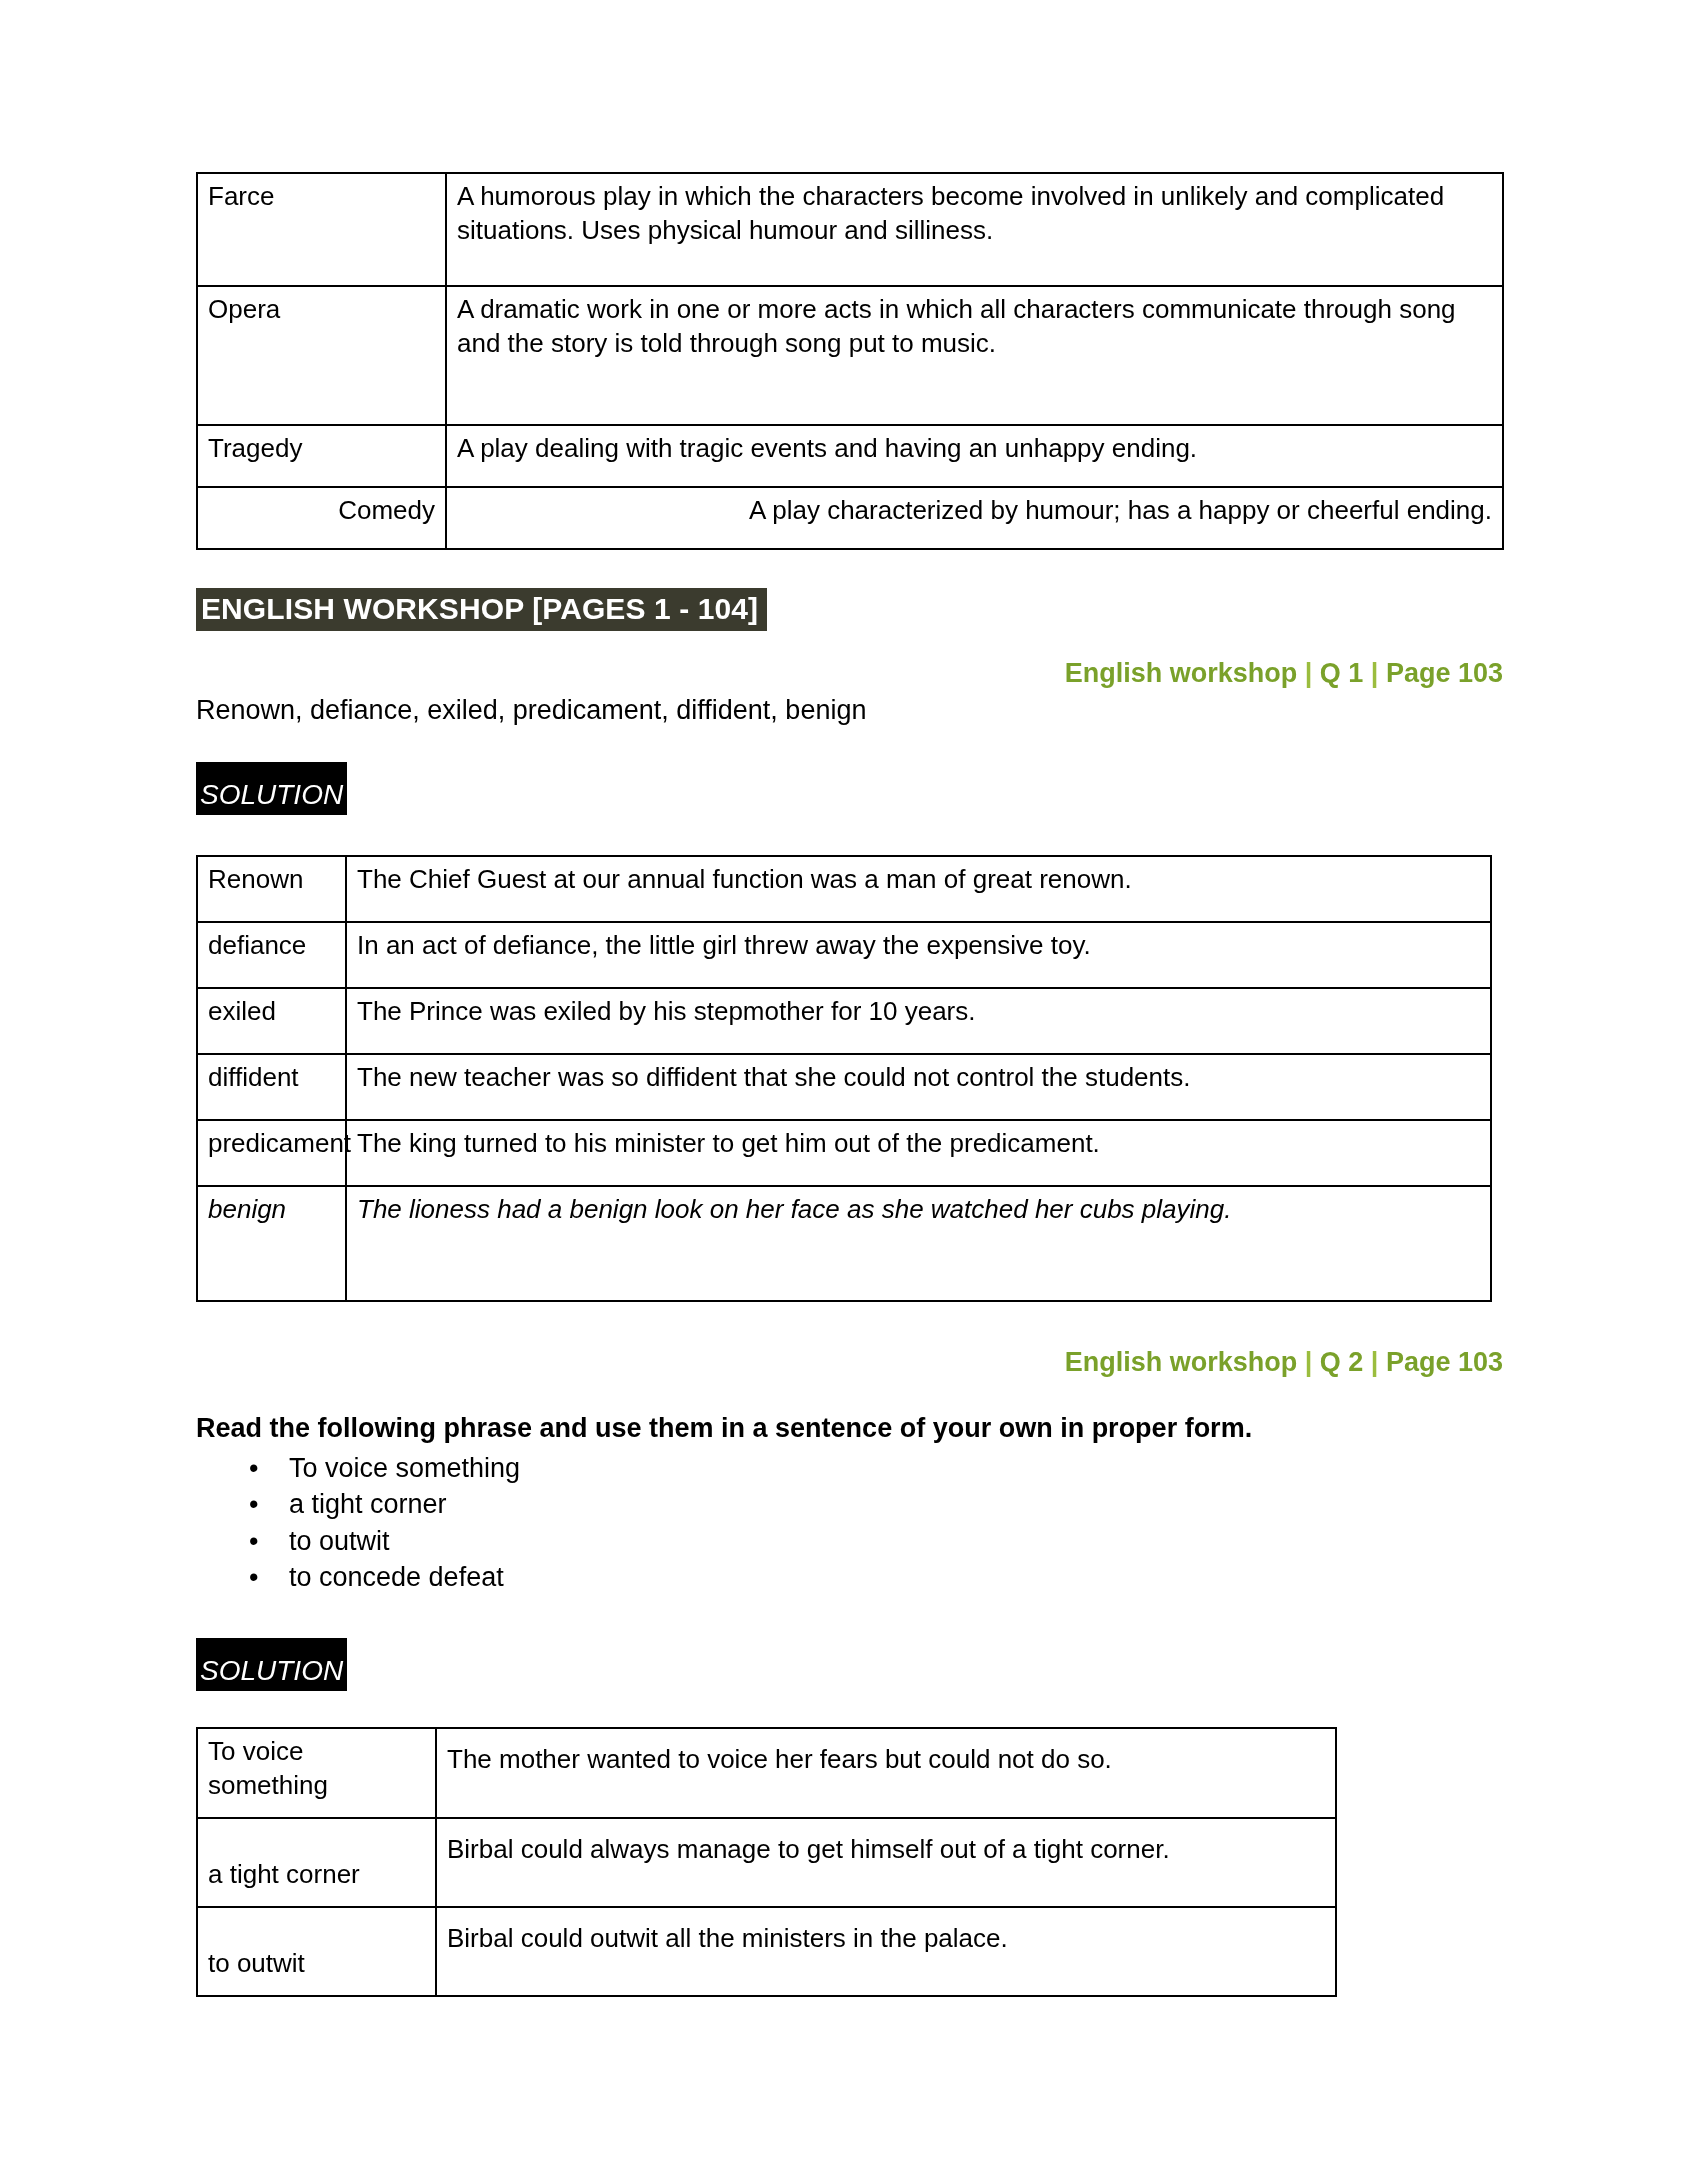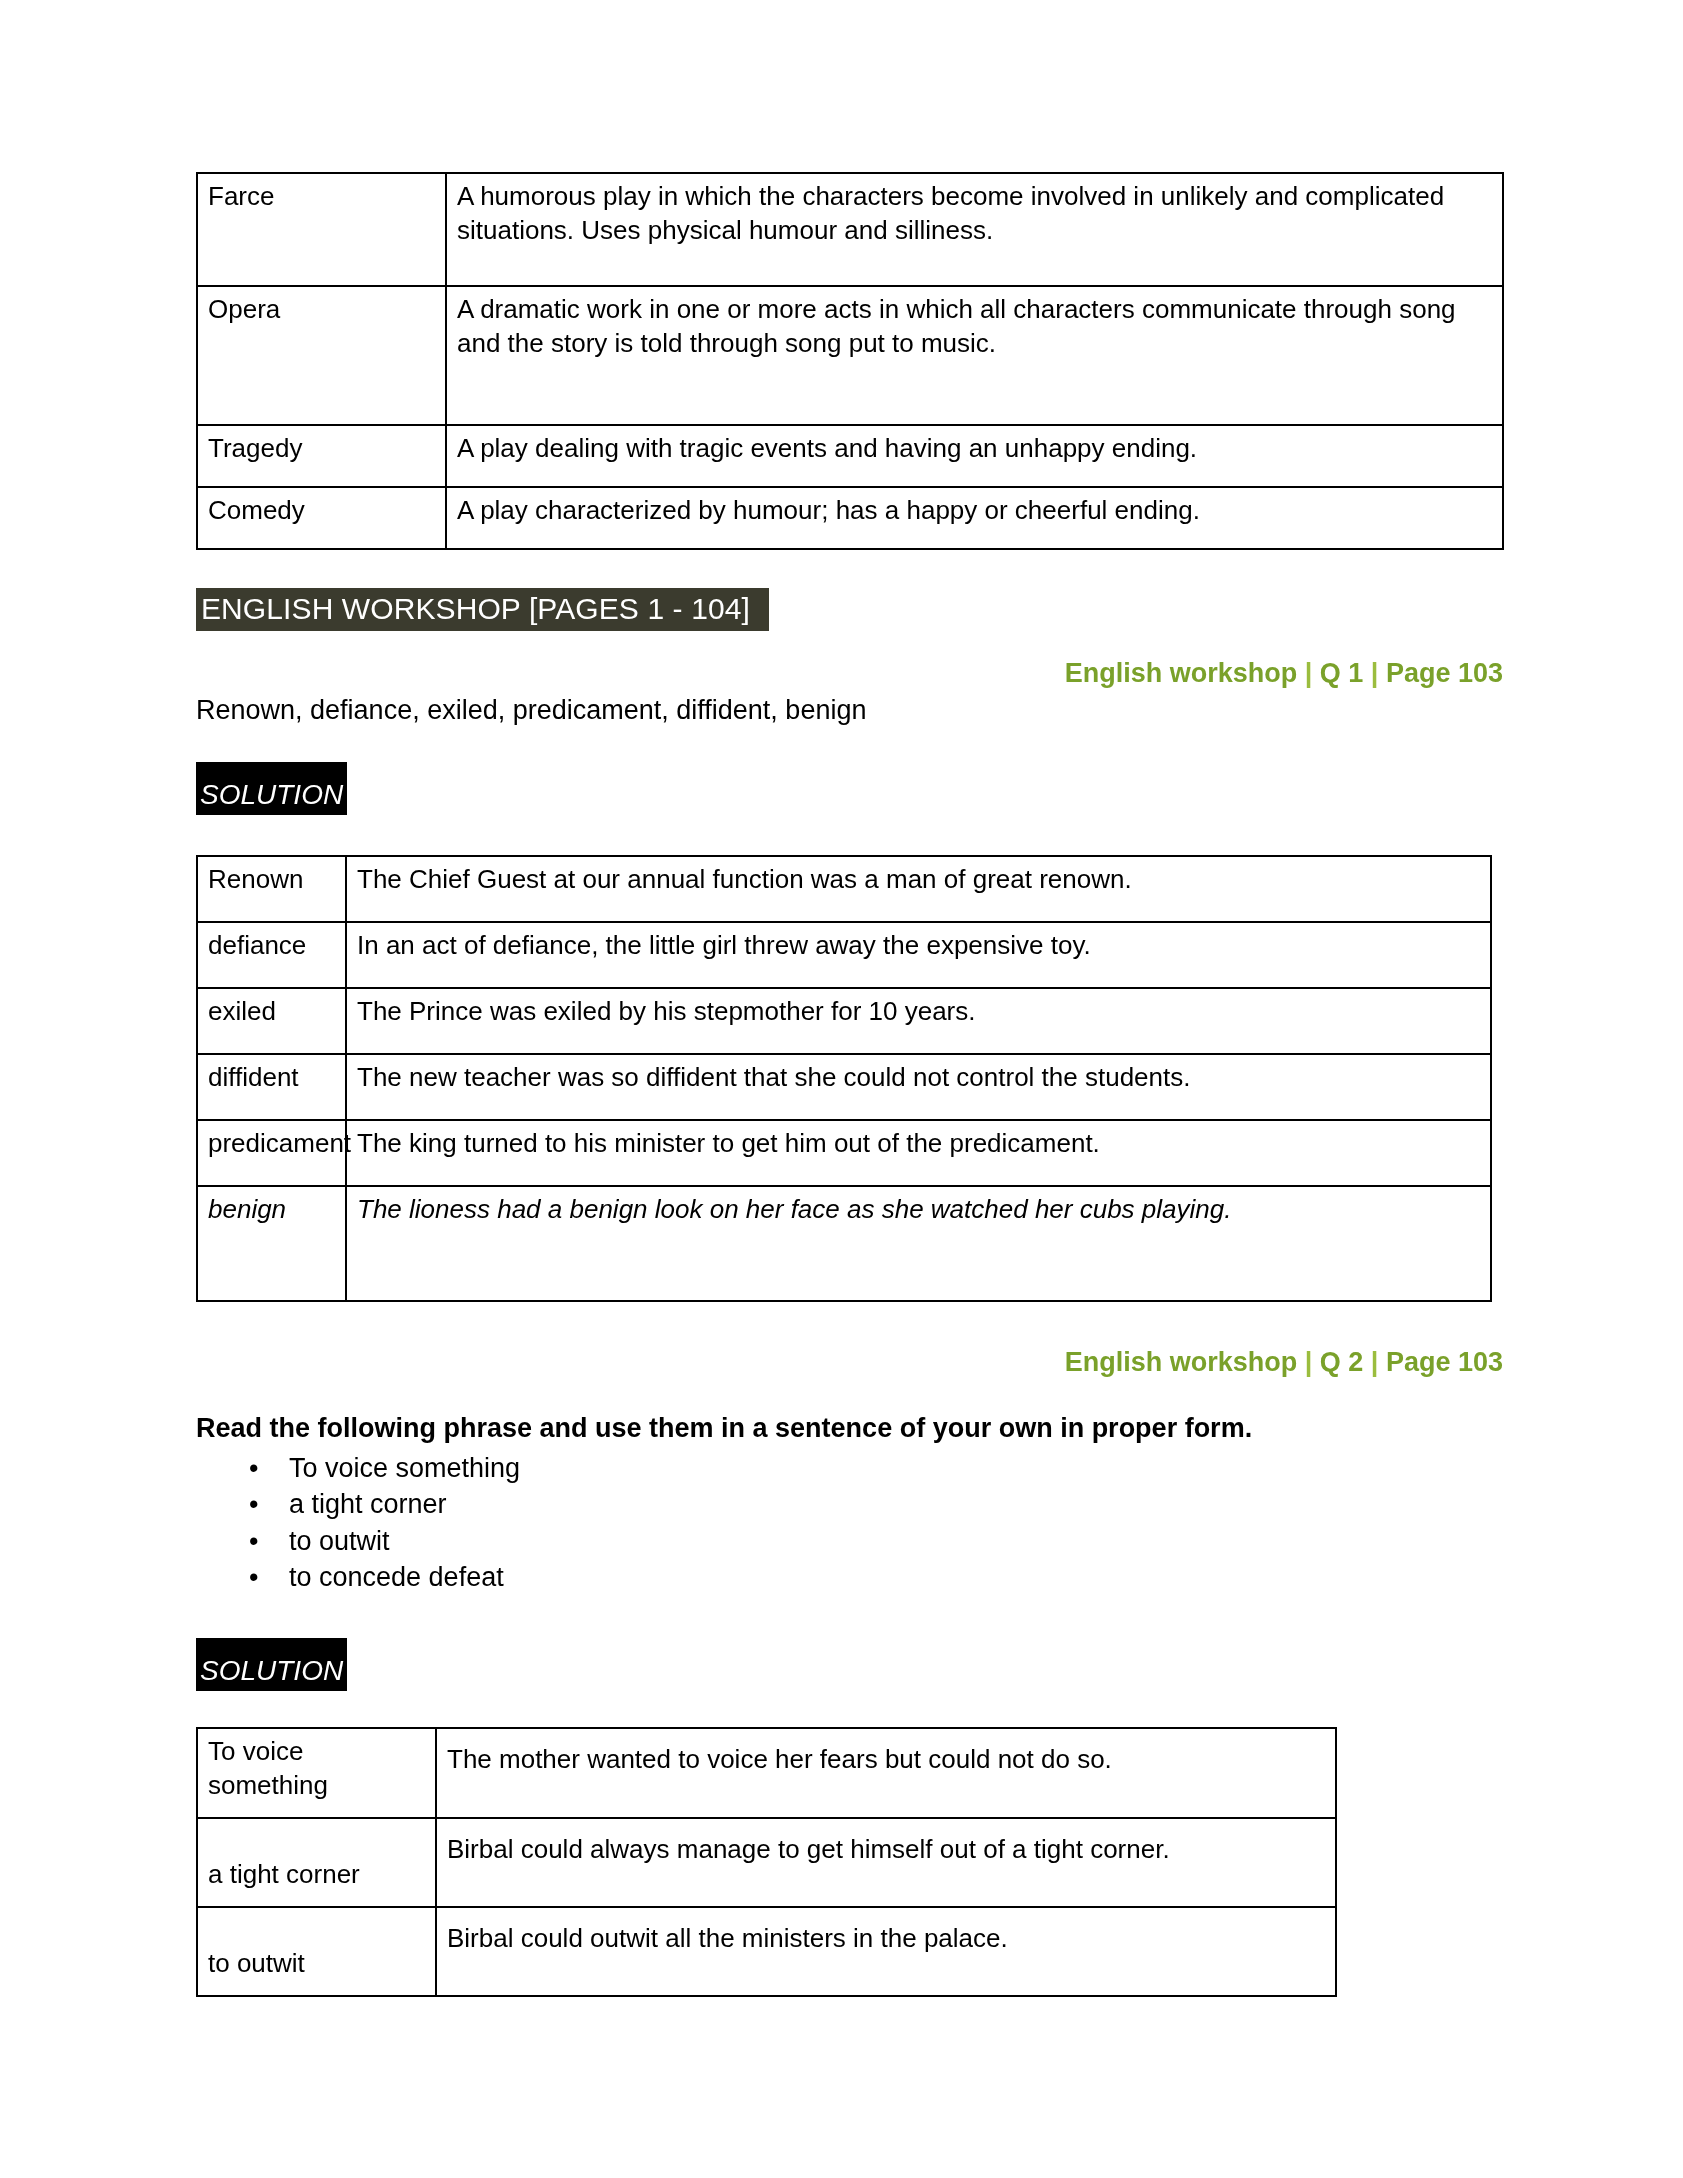--- a/index.html
+++ b/index.html
@@ -46,21 +46,21 @@
   }
 
   
   .tbl-genres { width: 1307px; }
   .tbl-genres col.c1 { width: 249px; }
   .tbl-genres col.c2 { width: 1057px; }
   .tbl-genres td { padding-top: 8px; padding-bottom: 10px; }
   .tbl-genres tr.r-farce td   { height: 97px; }
   .tbl-genres tr.r-opera td   { height: 123px; }
   .tbl-genres tr.r-tragedy td { height: 46px; }
-  .tbl-genres tr.r-comedy td  { height: 46px; }
+  .tbl-genres tr.r-comedy td  { height: 46px; text-align: right; }
 
   
   .tbl-words { width: 1294px; }
   .tbl-words col.c1 { width: 149px; }
   .tbl-words col.c2 { width: 1145px; }
   .tbl-words td { height: 50px; padding-top: 9px; padding-bottom: 9px; }
   .tbl-words tr.tall td { height: 99px; font-style: italic; }
 
   
   .tbl-phrases { width: 1139px; }
@@ -69,23 +69,23 @@
   .tbl-phrases td { height: 65px; }
   .tbl-phrases td.key { vertical-align: bottom; padding-bottom: 14px; }
   .tbl-phrases td.val { vertical-align: top; padding-top: 14px; }
 
   
   .section-banner {
     display: inline-block;
     background: #3b3b2e;
     color: #ffffff;
     font-size: 30px;
-    font-weight: 400;
+    font-weight: 700;
     line-height: 1.18;
-    padding: 3px 19px 5px 5px;
+    padding: 3px 9px 5px 5px;
     letter-spacing: 0.1px;
     white-space: nowrap;
   }
   .banner-wrap { margin-top: 38px; }
 
   .qhead {
     color: #7aa12a;
     font-size: 27px;
     font-weight: 700;
     line-height: 1.2;

